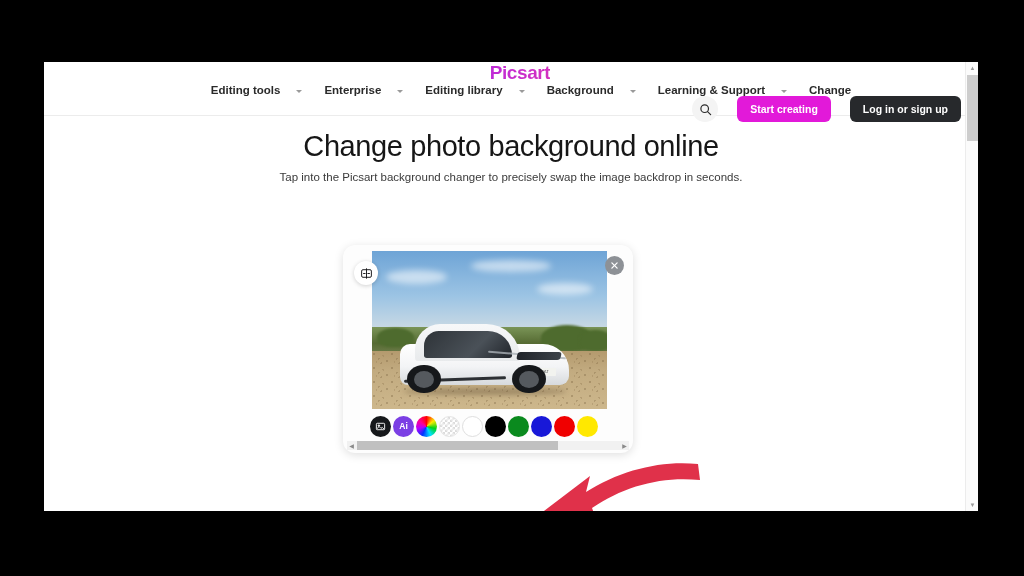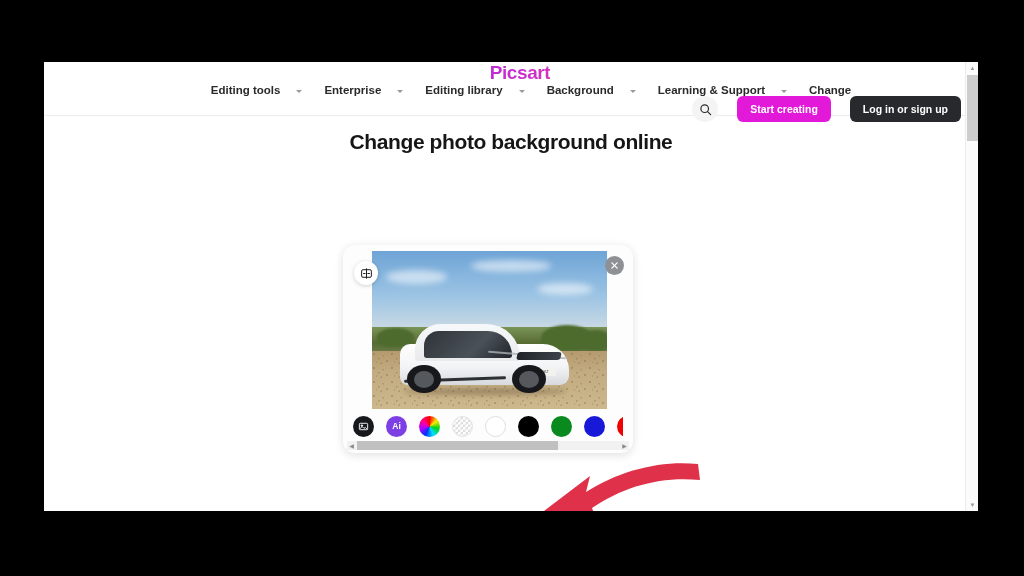--- a/index.html
+++ b/index.html
@@ -111,22 +111,22 @@
     padding: 18px 0 0 20px;
     font-size: 10px;
   }
   #crumb-home { color: #6b6b6b; cursor: pointer; }
   #crumb-sep { color: #b9b9b9; font-size: 9px; }
   #crumb-current { color: #7a4ce0; font-weight: 600; cursor: pointer; }
 
   
   #hero { text-align: center; margin-top: 14px; }
   #hero-title {
-    font-size: 21px;
-    font-weight: bold;
+    font-size: 29px;
+    font-weight: normal;
     color: #161616;
     letter-spacing: -0.4px;
   }
   #hero-sub {
     font-size: 11.5px;
     color: #3a3a3a;
     margin-top: 8px;
   }
 
   
@@ -279,25 +279,25 @@
     color: #fff;
     font-size: 11px;
     line-height: 1;
     cursor: pointer;
     z-index: 5;
   }
 
   
   #swatch-row {
     position: absolute;
-    left: 10px; top: 168px;
+    left: 27px; top: 168px;
     width: 270px; height: 26px;
     display: flex;
     align-items: center;
-    gap: 12px;
+    gap: 2px;
     overflow: hidden;
   }
   .swatch {
     width: 21px; height: 21px;
     min-width: 21px;
     border-radius: 50%;
     cursor: pointer;
     position: relative;
   }
   .swatch.white-sw { border: 1px solid #dfdfdf; }
@@ -415,20 +415,21 @@
         </svg>
       </div>
       <button id="start-creating">Start creating</button>
       <button id="login-btn">Log in or sign up</button>
     </div>
   </div>
 
 
   <div id="hero">
     <h1 id="hero-title">Change photo background online</h1>
+    <p id="hero-sub">Tap into the Picsart background changer to precisely swap the image backdrop in seconds.</p>
   </div>
 
   <div id="card-wrap">
     <div id="card">
 
       <div id="photo">
         <div class="sky"></div>
         <div class="cloud" style="left:6%;top:12%;width:26%;height:9%;"></div>
         <div class="cloud" style="left:42%;top:6%;width:34%;height:7%;"></div>
         <div class="cloud" style="left:70%;top:20%;width:24%;height:8%;"></div>

